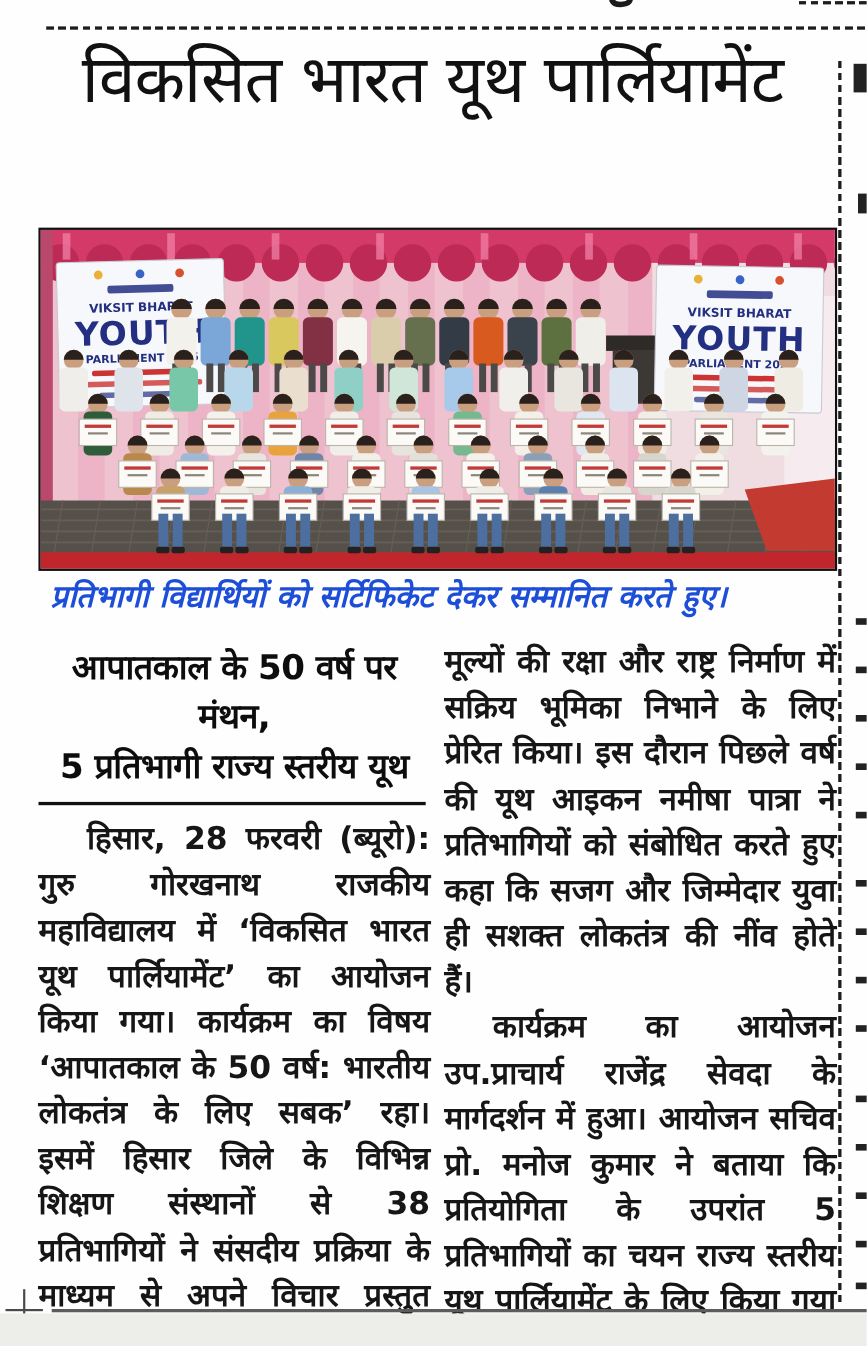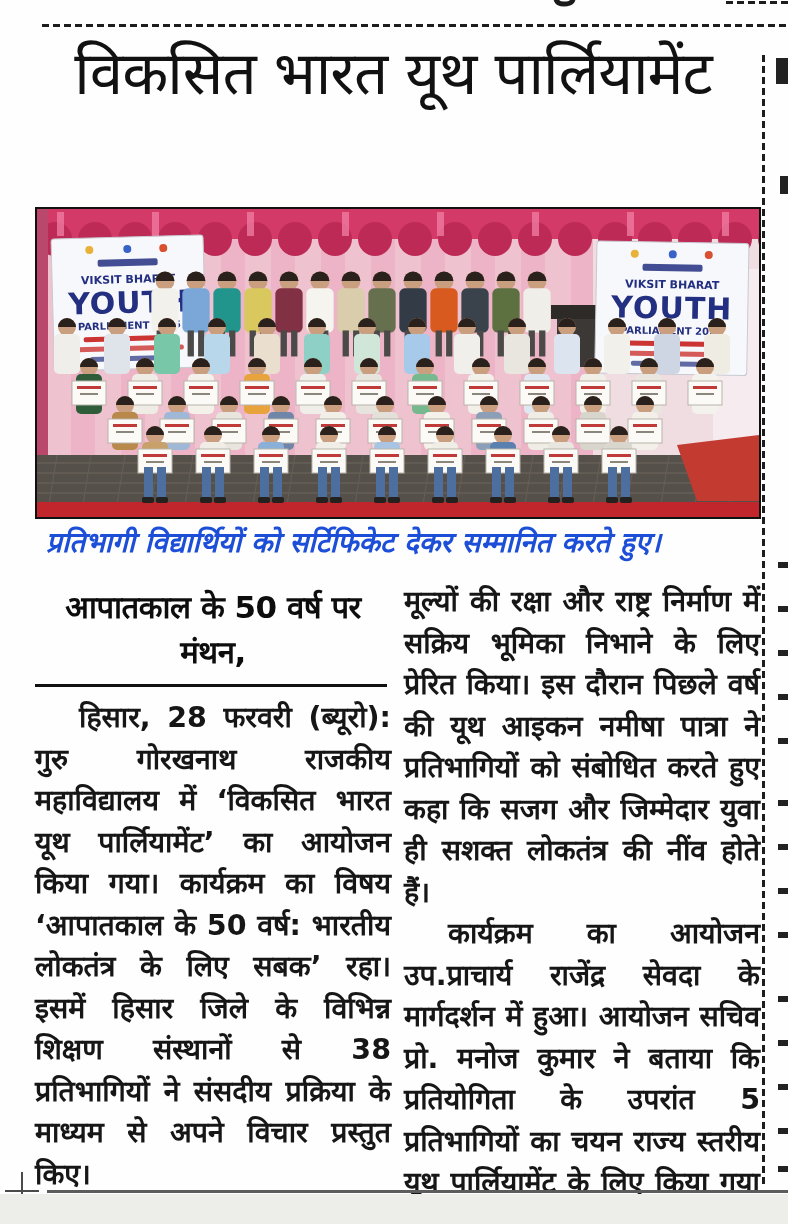--- a/index.html
+++ b/index.html
@@ -534,20 +534,21 @@
         <rect x="583" y="288" width="12" height="6" rx="2" fill="#24211e"></rect>
       </svg>
   </div>
 
   <div id="caption">प्रतिभागी विद्यार्थियों को सर्टिफिकेट देकर सम्मानित करते हुए।</div>
 
   <div id="article">
     <div id="col-left" class="col">
       <div id="subhead">
         <div>आपातकाल के 50 वर्ष पर मंथन,</div>
+        <div>5 प्रतिभागी राज्य स्तरीय यूथ</div>
       </div>
       <div id="subhead-rule"></div>
       <div class="body-text">
         <p class="indent">हिसार, 28 फरवरी (ब्यूरो): गुरु गोरखनाथ राजकीय महाविद्यालय में ‘विकसित भारत यूथ पार्लियामेंट’ का आयोजन किया गया। कार्यक्रम का विषय ‘आपातकाल के 50 वर्ष: भारतीय लोकतंत्र के लिए सबक’ रहा। इसमें हिसार जिले के विभिन्न शिक्षण संस्थानों से 38 प्रतिभागियों ने संसदीय प्रक्रिया के माध्यम से अपने विचार प्रस्तुत किए।</p>
 
       </div>
     </div>
     <div id="col-right" class="col">
       <div class="body-text">
         <p>मूल्यों की रक्षा और राष्ट्र निर्माण में सक्रिय भूमिका निभाने के लिए प्रेरित किया। इस दौरान पिछले वर्ष की यूथ आइकन नमीषा पात्रा ने प्रतिभागियों को संबोधित करते हुए कहा कि सजग और जिम्मेदार युवा ही सशक्त लोकतंत्र की नींव होते हैं।</p>

